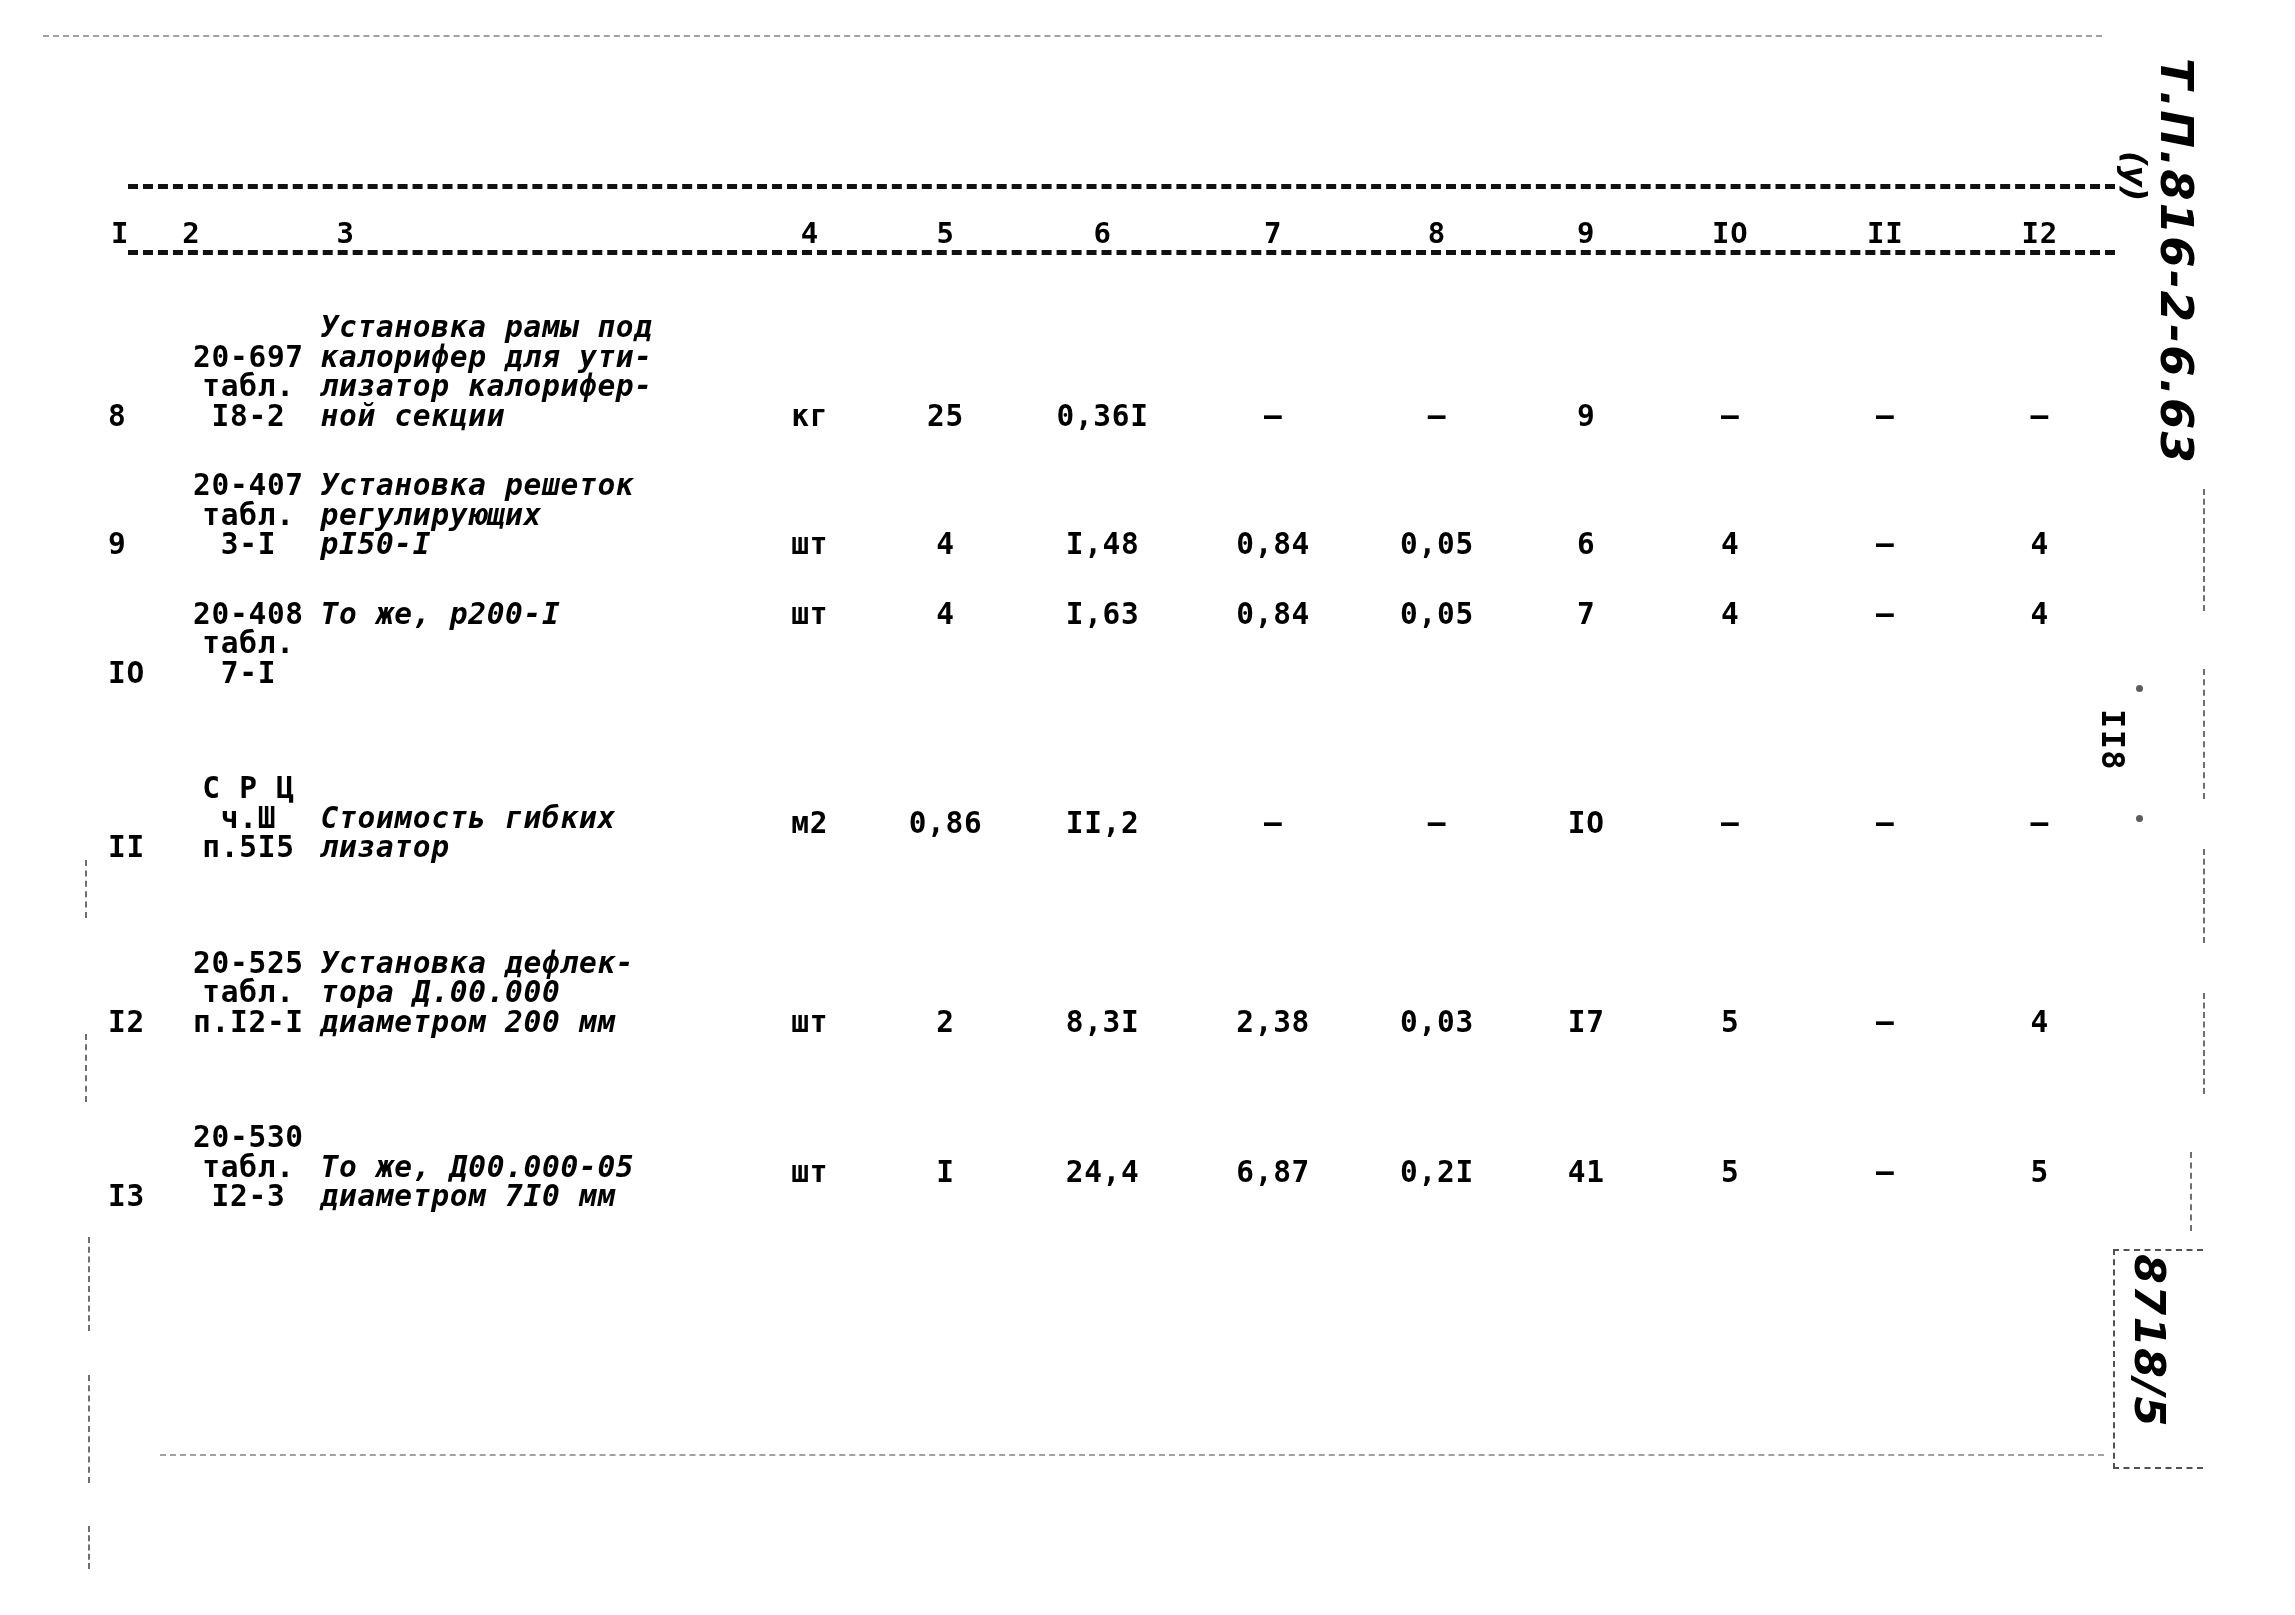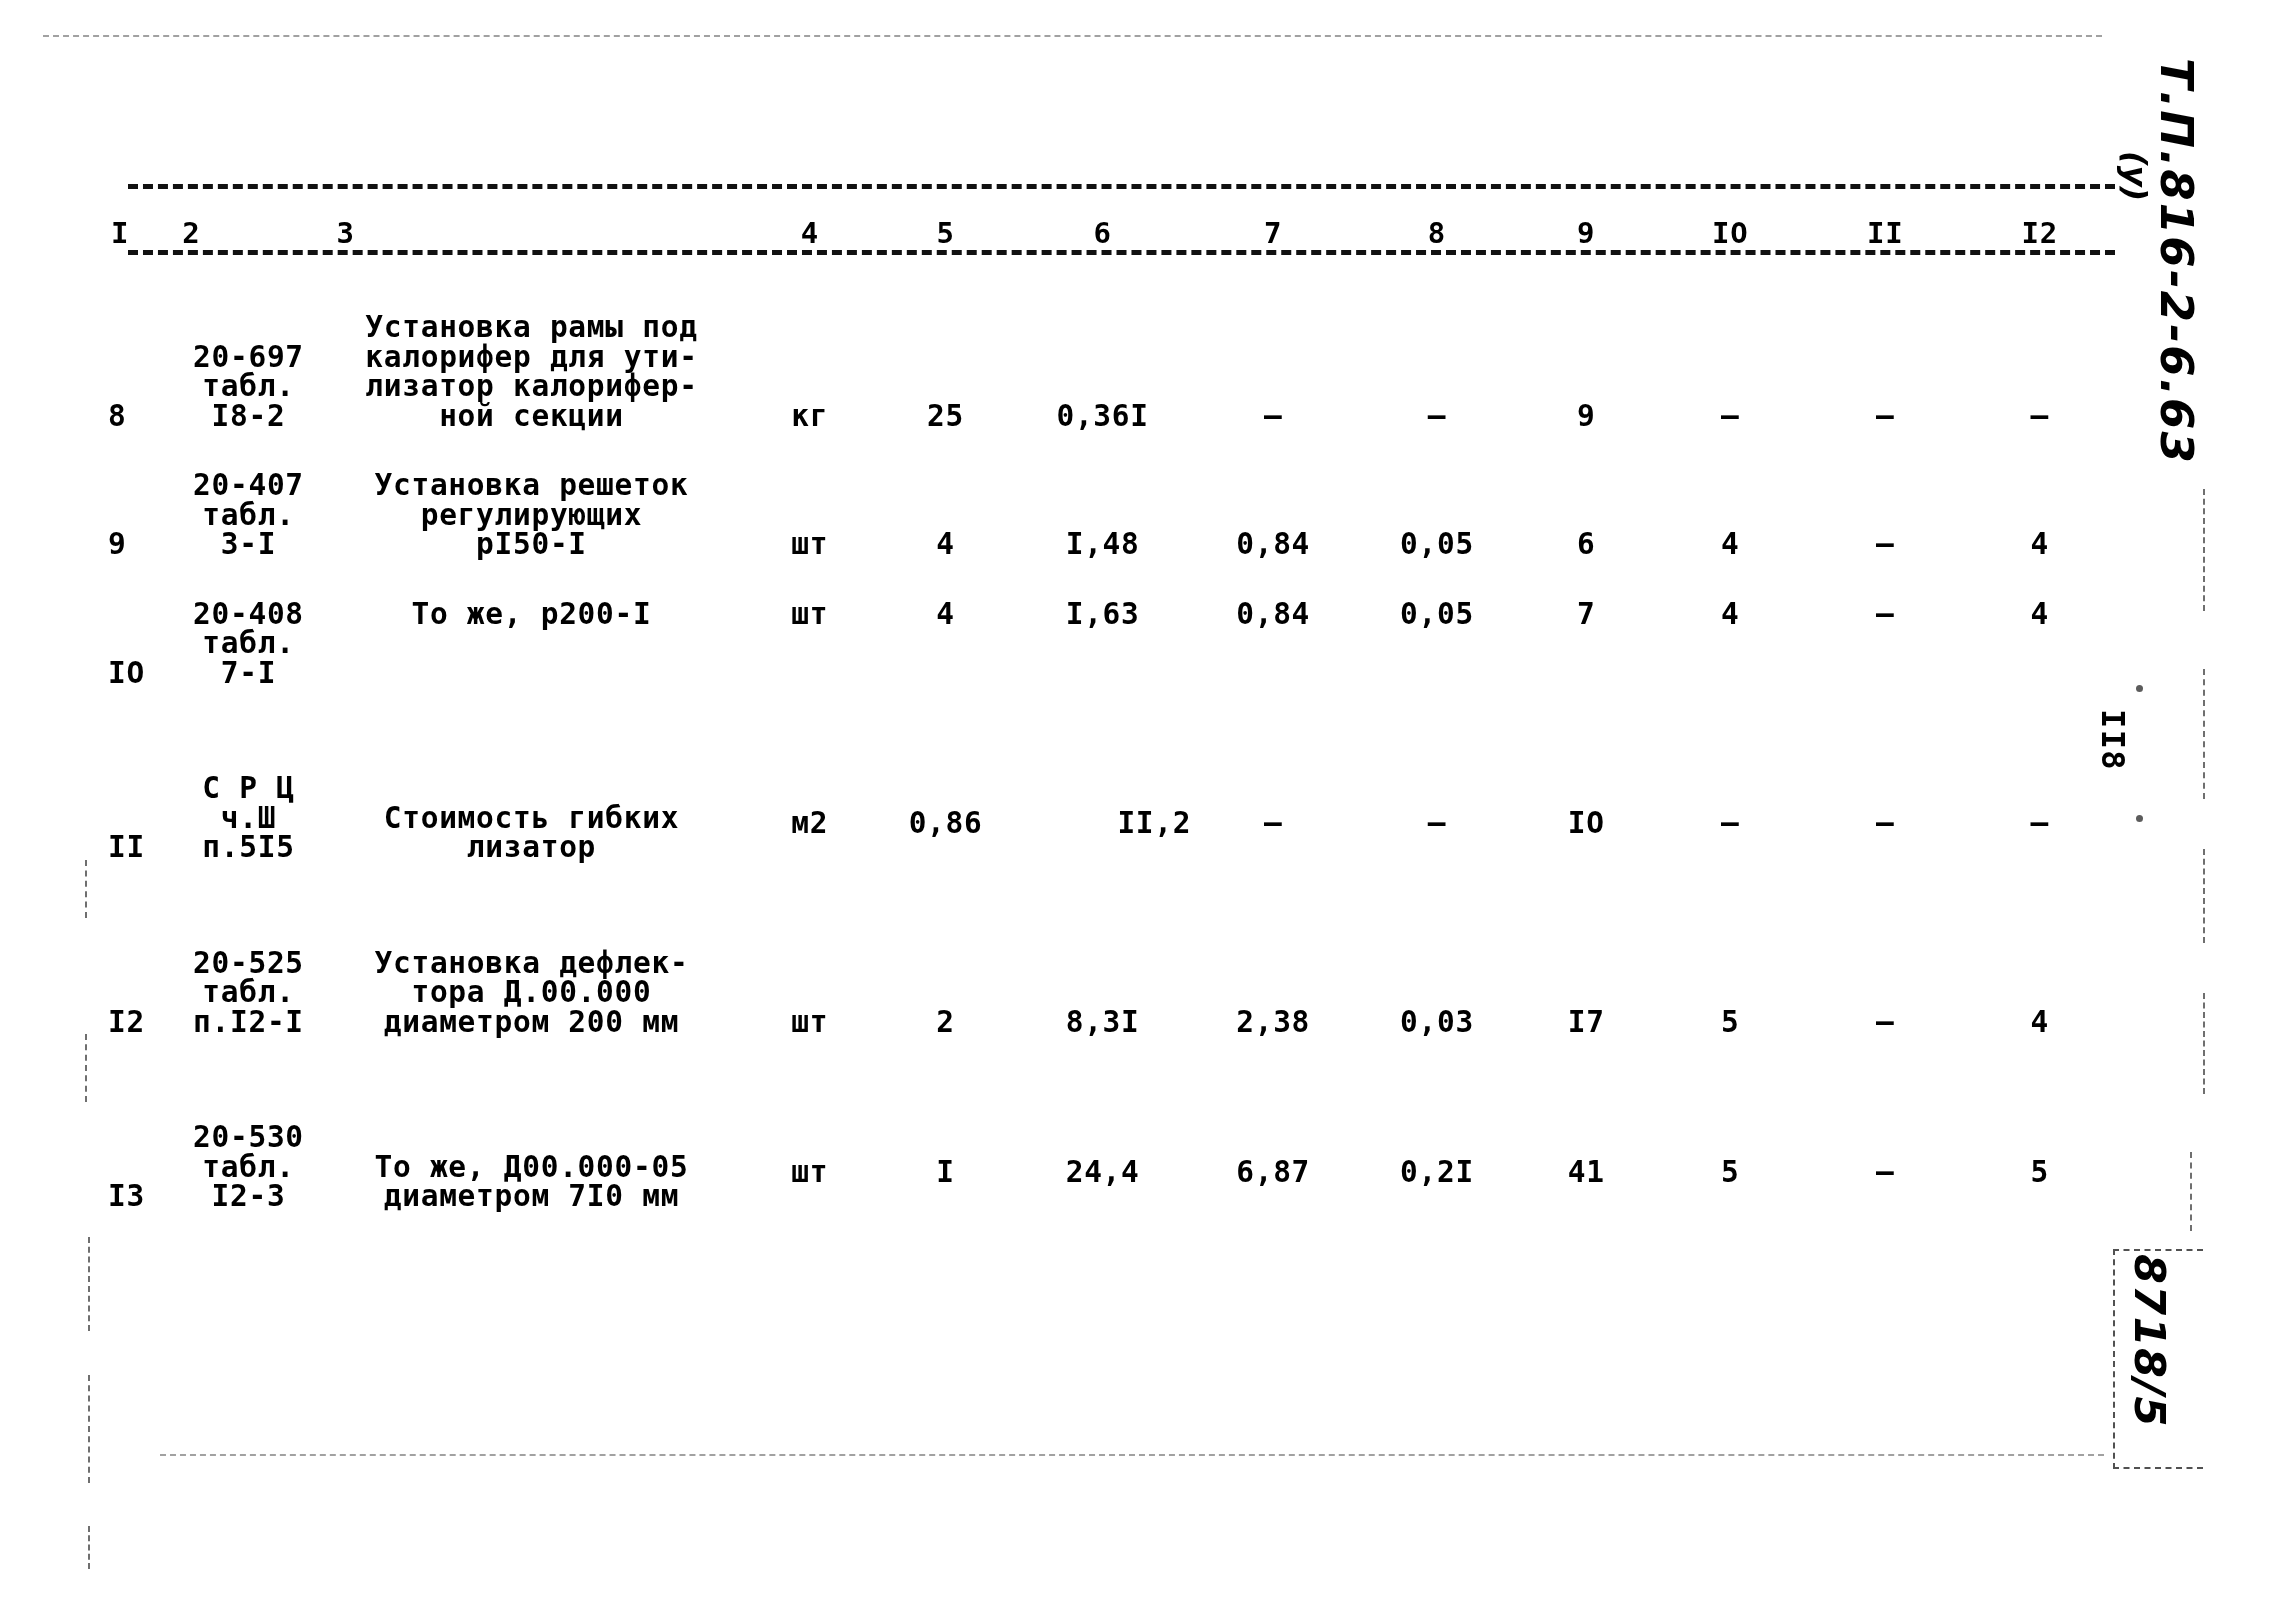--- a/index.html
+++ b/index.html
@@ -84,21 +84,21 @@
   .hdr .h-left  { text-align: left;   padding-left: 2.9px; }
   .hdr .h-c2    { text-align: left;   padding-left: 5.8px; }
   .hdr .h-c3    { text-align: left;   padding-left: 16px; }
   .hdr .h-mid   { text-align: center; }
 
   
   tr.body-row td { font-size: 29.5px; line-height: 1.0; }
 
   .cell-num   { text-align: left; padding-left: 1.4px; vertical-align: top; }
   .cell-code  { text-align: center; padding-left: 4.3px; vertical-align: top; white-space: pre-line; }
-  .cell-desc  { text-align: center; padding-left: 16px; vertical-align: top; white-space: pre-line; }
+  .cell-desc  { text-align: left; padding-left: 16px; vertical-align: top; white-space: pre-line; font-style: italic; }
   .cell-val   { text-align: center; vertical-align: bottom; }
 
   .cell-num, .cell-code, .cell-desc { line-height: 1.30; }
 
   .rowgap-sm { height: 40px; }
   .rowgap-md { height: 63px; }
   .rowgap-lg { height: 86px; }
 
   
   .vert {
@@ -296,21 +296,21 @@
 
       <tr class="body-row">
         <td class="cell-num">II</td>
         <td class="cell-code">С Р Ц
 ч.Ш
 п.5I5</td>
         <td class="cell-desc">Стоимость гибких
 лизатор</td>
         <td class="cell-val" style="vertical-align:top;padding-top:35px;">м2</td>
         <td class="cell-val" style="vertical-align:top;padding-top:35px;">0,86</td>
-        <td class="cell-val" style="vertical-align:top;padding-top:35px;text-align:right;">II,2</td>
+        <td class="cell-val" style="vertical-align:top;padding-top:35px;">II,2</td>
         <td class="cell-val" style="vertical-align:top;padding-top:35px;">–</td>
         <td class="cell-val" style="vertical-align:top;padding-top:35px;">–</td>
         <td class="cell-val" style="vertical-align:top;padding-top:35px;">IO</td>
         <td class="cell-val" style="vertical-align:top;padding-top:35px;">–</td>
         <td class="cell-val" style="vertical-align:top;padding-top:35px;">–</td>
         <td class="cell-val" style="vertical-align:top;padding-top:35px;">–</td>
       </tr>
       <tr>
             <td class="rowgap-lg" colspan="12"></td>
           </tr>

